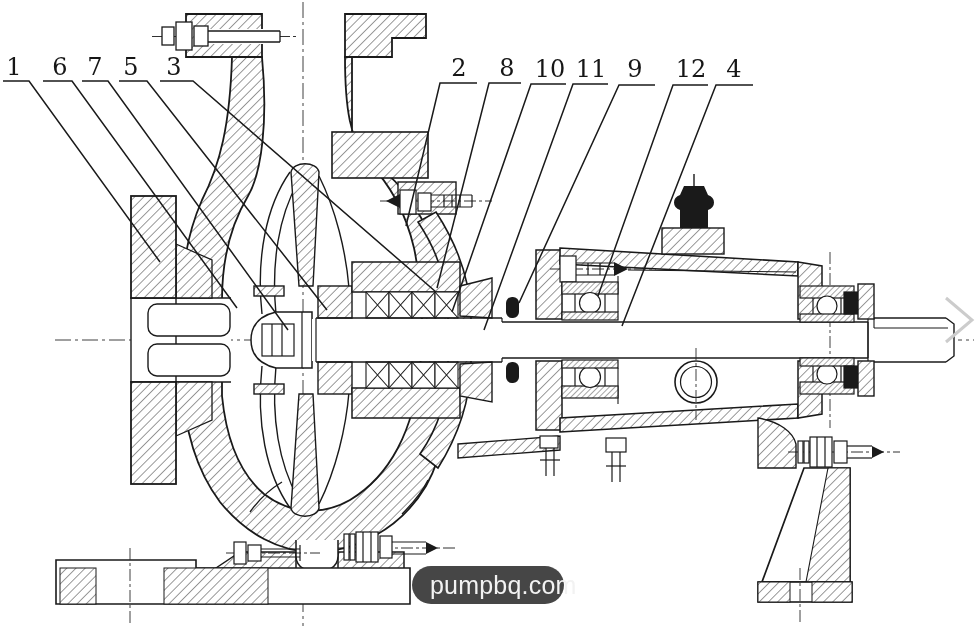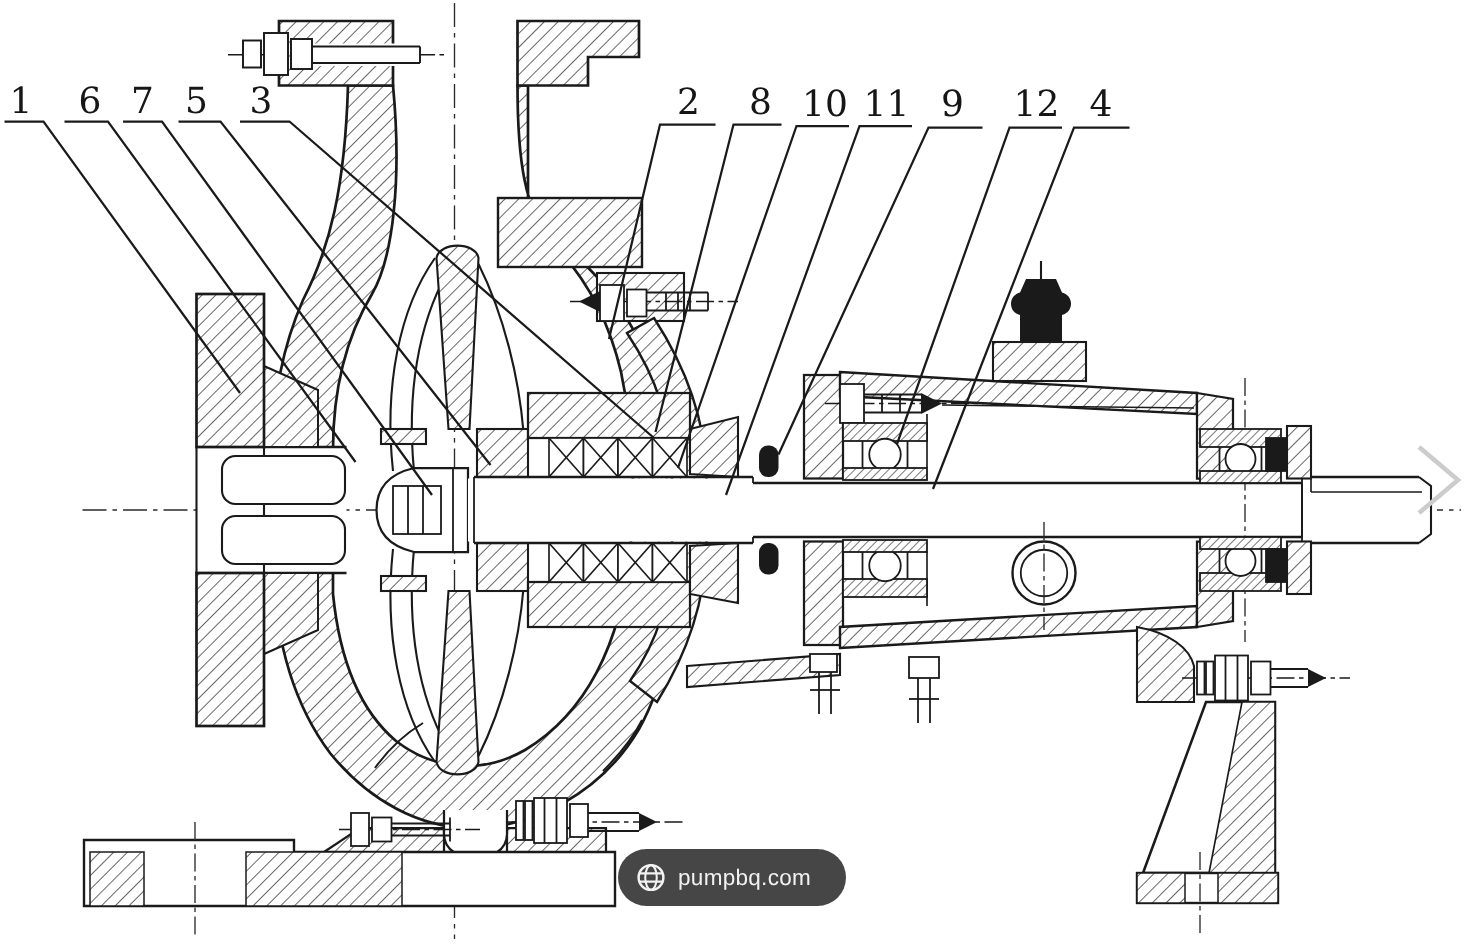--- a/index.html
+++ b/index.html
@@ -7,21 +7,21 @@
     position:relative;width:979px;height:629px;background:#ffffff;overflow:hidden;
     font-family:"Liberation Sans",sans-serif;
   }
   .stage svg.drawing{position:absolute;left:0;top:0;}
   .wm-pill{
     position:absolute;left:412px;top:566px;width:152px;height:38px;
     background:#3d3d3d;border-radius:19px;display:flex;align-items:center;
     gap:7px;padding-left:11px;box-sizing:border-box;opacity:.95;
   }
   .wm-pill span{
-    color:#f2f2f2;font-size:15px;letter-spacing:.2px;
+    color:#f2f2f2;font-size:25px;letter-spacing:.2px;
     font-family:"Liberation Sans",sans-serif;
   }
   .callout-text{font-family:"DejaVu Serif",serif;font-size:24px;fill:#161616;}
 </style>
 </head>
 <body>
 
 <div class="stage">
 <svg class="drawing" width="979" height="629" viewBox="0 0 979 629">
   <defs>

